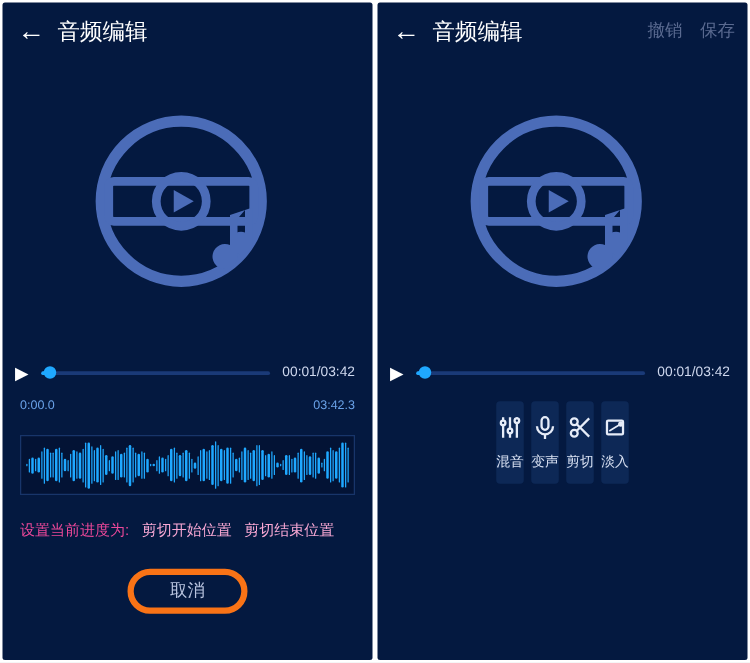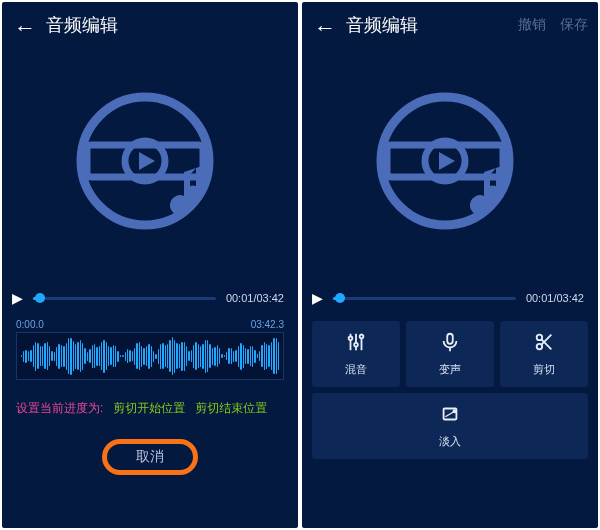--- a/index.html
+++ b/index.html
@@ -101,21 +101,21 @@
   }
   
   .wave-panel {
     padding: 6px 14px 10px 14px;
   }
   .wave-times {
     display: flex;
     justify-content: space-between;
     font-size: 10px;
     color: #6aa2e8;
-    margin-bottom: 2px;
+    margin-bottom: 18px;
   }
   .wave-box {
     height: 48px;
     background: #031335;
     border: 1px solid #18356a;
     display: flex;
     align-items: center;
     justify-content: center;
     padding: 0 4px;
     gap: 1px;
@@ -127,21 +127,21 @@
   }
   
   .set-row {
     padding: 10px 14px 4px 14px;
     display: flex;
     align-items: center;
     gap: 10px;
     font-size: 12px;
   }
   .set-row .lbl { color: #ec4899; }
-  .set-row .opt { color: #84cc16; }
+  .set-row .opt { color: #f9a8d4; }
   
   .btn-row {
     display: flex;
     gap: 20px;
     justify-content: center;
     padding: 18px 0 20px 0;
   }
   .btn {
     width: 96px;
     height: 36px;
@@ -156,21 +156,21 @@
     color: #b8c3de;
   }
   .btn-confirm {
     background: linear-gradient(90deg, #1aa5ff, #17c2ff);
     color: #fff;
   }
   
   .tools-area {
     padding: 8px 10px 12px 10px;
     display: flex;
-    flex-direction: column;
+    flex-direction: row;
     gap: 6px;
     justify-content: center;
   }
   .tool-row {
     display: flex;
     gap: 6px;
   }
   .tool-cell {
     flex: 1;
     background: #0d2856;

